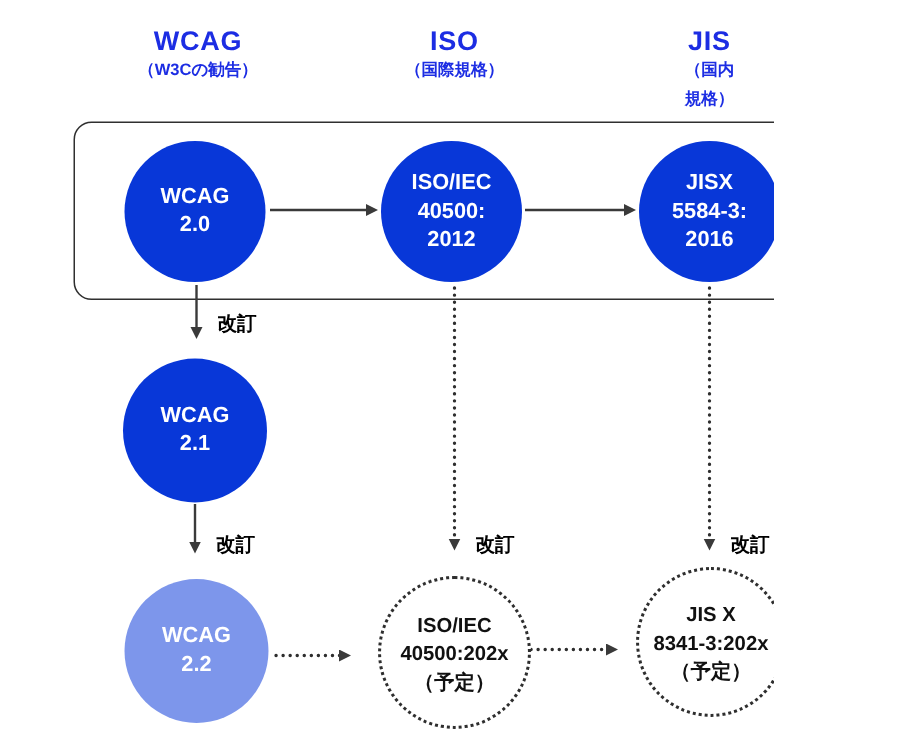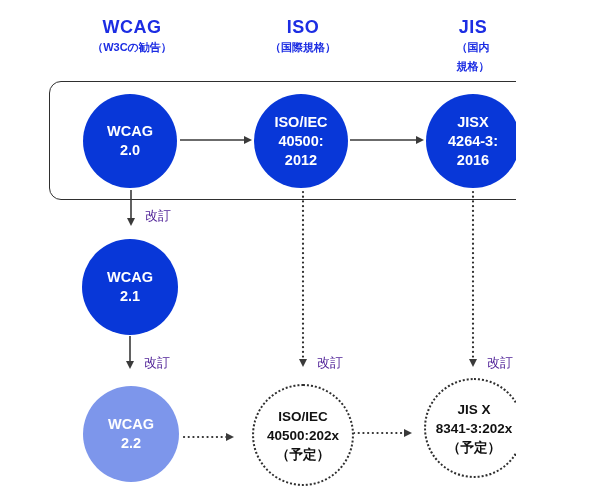--- a/index.html
+++ b/index.html
@@ -25,21 +25,21 @@
   .node-dotted{background:#ffffff;border:2px dotted #2e2e2e;}
   .node-dotted span{color:#111111;font-size:13.5px;line-height:19px;}
   .n-wcag20{left:83px;top:94px;width:94px;height:94px;}
   .n-iso2012{left:254px;top:94px;width:94px;height:94px;}
   .n-jis2016{left:426px;top:94px;width:94px;height:94px;}
   .n-wcag21{left:82px;top:239px;width:96px;height:96px;}
   .n-wcag22{left:83px;top:386px;width:96px;height:96px;}
   .n-iso202x{left:252px;top:384px;width:98px;height:98px;}
   .n-jis202x{left:424px;top:378px;width:96px;height:96px;}
   
-  .edge-label{position:absolute;font-size:13px;font-weight:400;color:#4c1d95;line-height:14px;text-align:right;}
+  .edge-label{position:absolute;font-size:13px;font-weight:700;color:#000000;line-height:14px;text-align:right;}
   .el-1{left:145px;top:209px;}
   .el-2{left:144px;top:356px;}
   .el-3{left:317px;top:356px;}
   .el-4{left:487px;top:356px;}
   
   .connectors{position:absolute;left:0;top:0;pointer-events:none;}
 </style>
 </head>
 <body>
 
@@ -88,21 +88,21 @@
     <span>WCAG
 2.0</span>
   </div>
   <div class="node node-solid n-iso2012">
     <span>ISO/IEC
 40500:
 2012</span>
   </div>
   <div class="node node-solid n-jis2016">
     <span>JISX
-4264-3:
+5584-3:
 2016</span>
   </div>
   <div class="node node-solid n-wcag21">
     <span>WCAG
 2.1</span>
   </div>
   <div class="node node-light n-wcag22">
     <span>WCAG
 2.2</span>
   </div>

